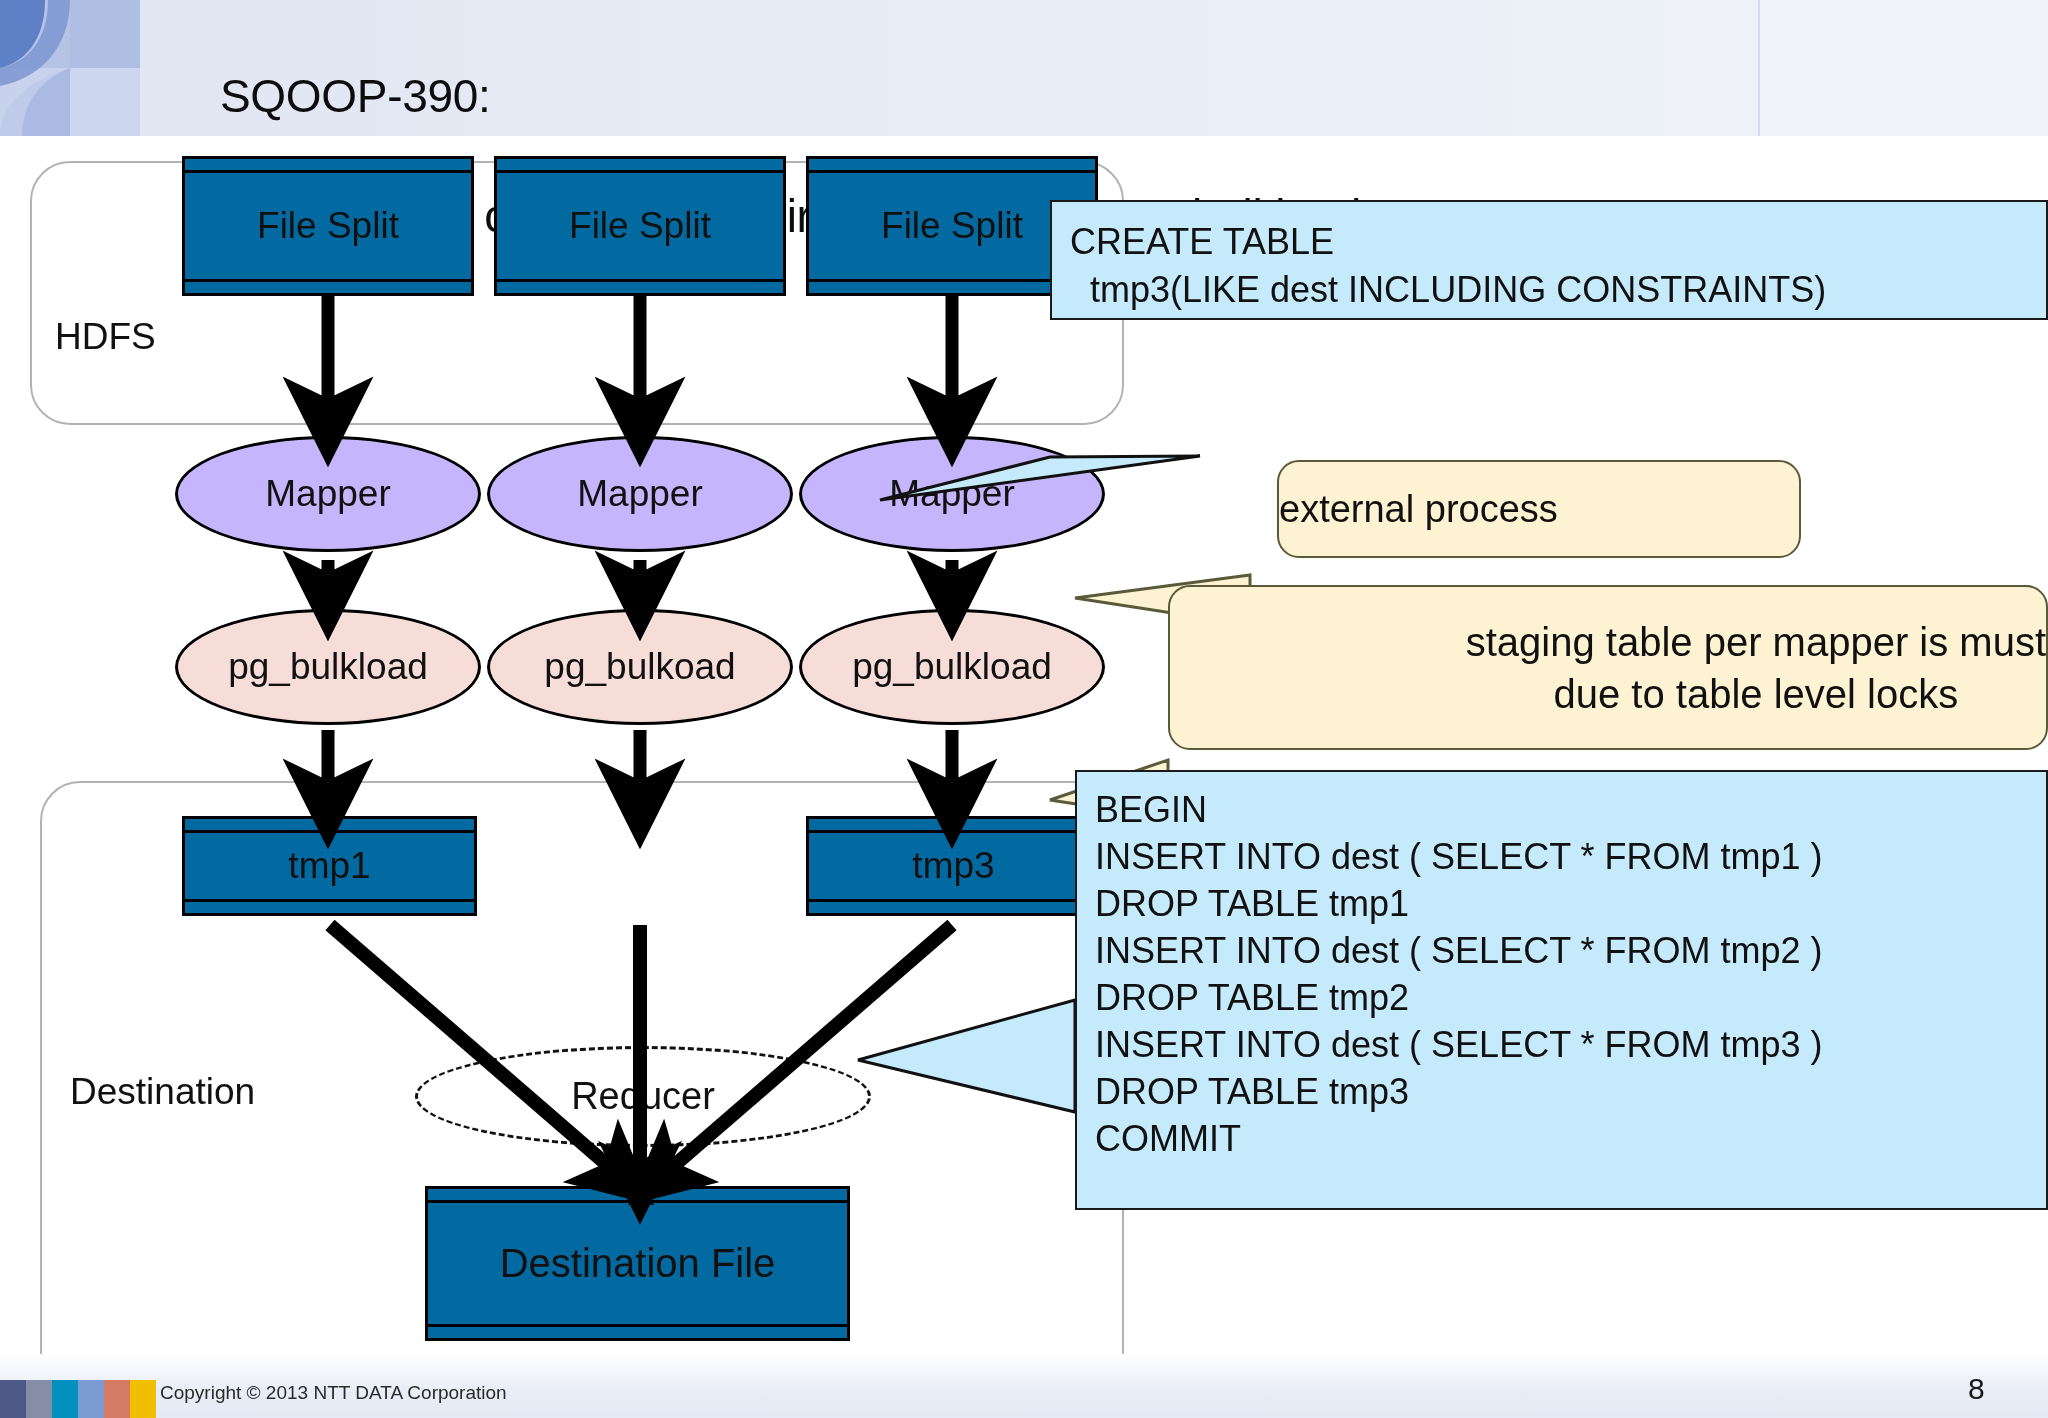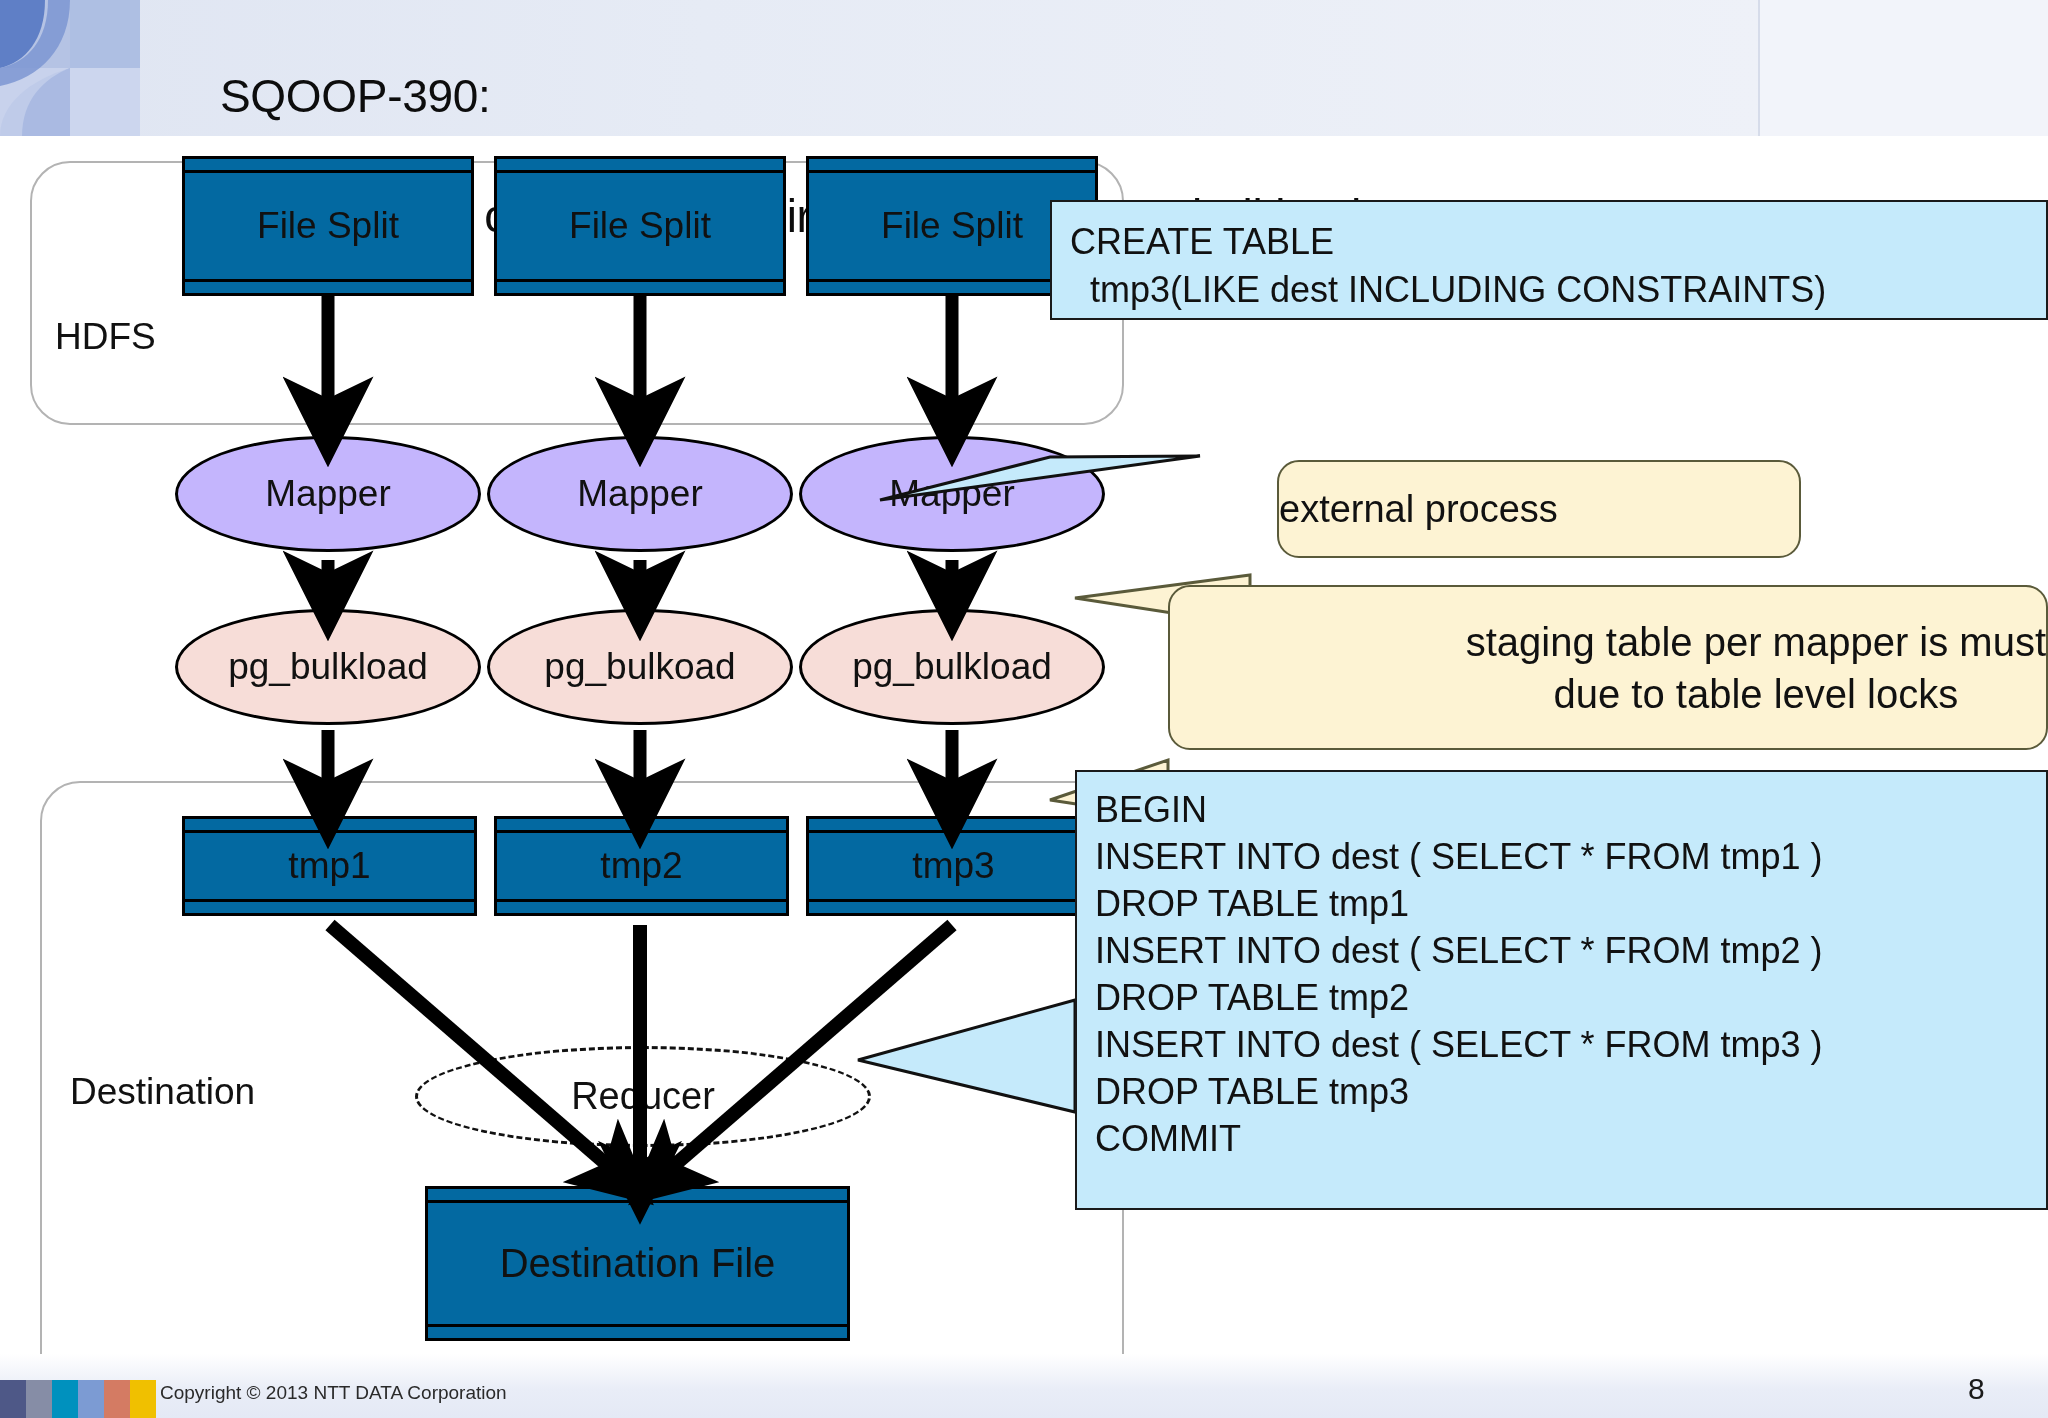--- a/index.html
+++ b/index.html
@@ -192,23 +192,20 @@
   <div class="ell bk bk2" style="background: rgb(247, 221, 216);">
       <span>pg_bulkoad</span>
     </div>
   <div class="ell bk bk3" style="background: rgb(247, 221, 216);">
       <span>pg_bulkload</span>
     </div>
 
   <div class="tbl tmp1">
       <span>tmp1</span>
     </div>
-  <div class="tbl tmp2">
-      <span>tmp2</span>
-    </div>
   <div class="tbl tmp3">
       <span>tmp3</span>
     </div>
 
   <div class="reducer">
       <span>Reducer</span>
     </div>
 
   <div class="tbl dest">
       <span>Destination File</span>

